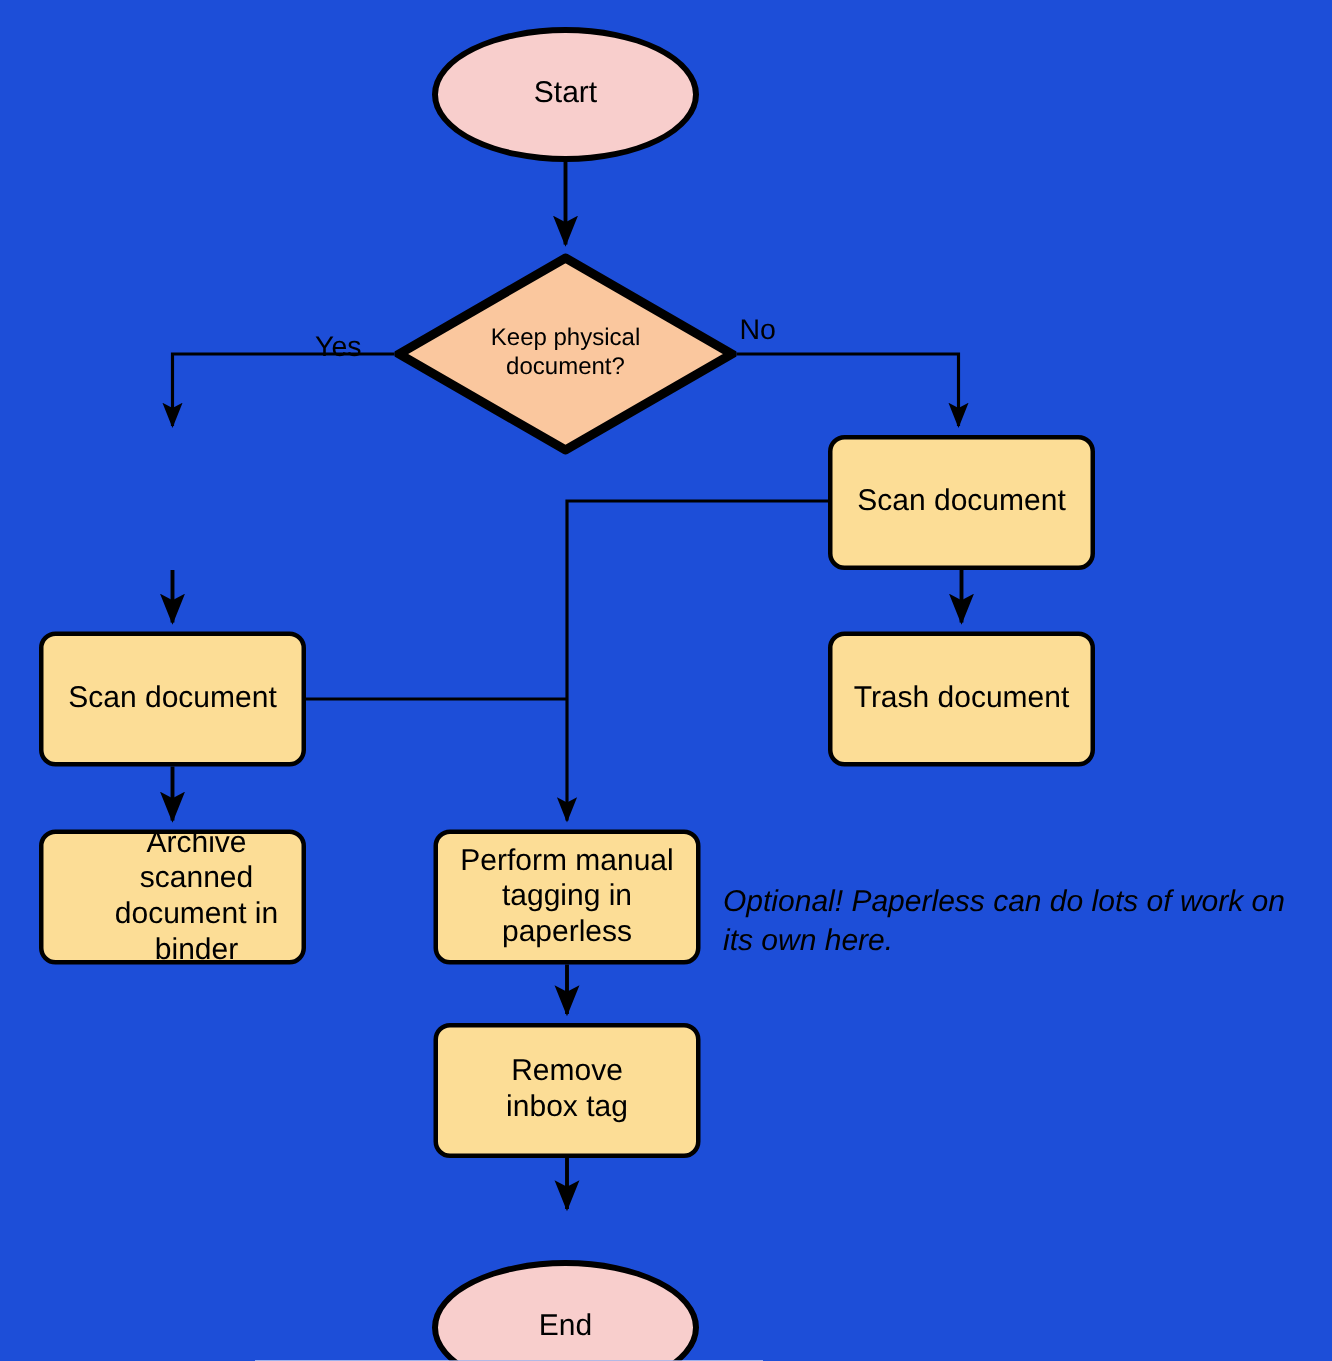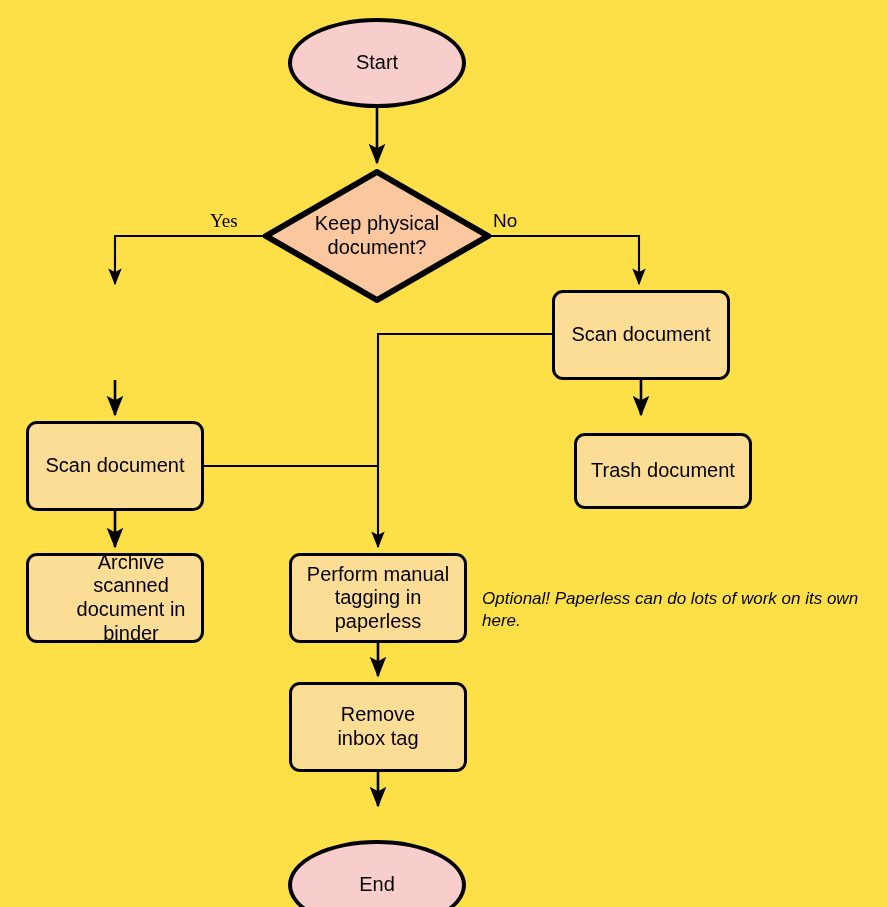--- a/index.html
+++ b/index.html
@@ -43,21 +43,21 @@
     font-size: 20px;
   }
   .node-terminator {
     border: 4px solid #000000;
     border-radius: 50%;
     font-size: 20px;
   }
   .node-decision {
     background: transparent;
     border: 0;
-    font-size: 20px;
+    font-size: 16px;
   }
   .node-decision .decision-shape {
     position: absolute;
     left: 0;
     top: 0;
     width: 100%;
     height: 100%;
     z-index: 0;
   }
   .node-decision .decision-label {
@@ -68,31 +68,31 @@
   }
   .edge-label {
     position: absolute;
     font-size: 19px;
     color: #000000;
     z-index: 3;
     white-space: nowrap;
   }
   .note {
     position: absolute;
-    font-size: 17px;
+    font-size: 20px;
     font-style: italic;
     line-height: 1.3;
     color: #000000;
     z-index: 3;
   }
 </style>
 </head>
 <body>
 
-<div id="flowchart-canvas" style="background: #fde047;">
+<div id="flowchart-canvas" style="background: #1d4ed8;">
 
   <svg id="edge-layer" viewBox="0 0 888 907" xmlns="http://www.w3.org/2000/svg">
     <defs>
       <marker id="arrowhead" markerWidth="9" markerHeight="9" refX="7.4" refY="3.6" orient="auto" markerUnits="strokeWidth">
         <path d="M0,0.4 L8,3.6 L0,6.8 L1.7,3.6 Z" fill="#000000"></path>
       </marker>
     </defs>
 
     <path d="M377,108 L377,163" stroke="#000000" stroke-width="2.6" fill="none" marker-end="url(#arrowhead)"></path>
 
@@ -135,37 +135,37 @@
   <div class="node node-process" id="node-archive-scanned-document-in-binder" style="left: 26px; top: 553px; width: 178px; height: 90px; background: rgb(252, 221, 150); padding-left: 32px;">
     <span>Archive scanned
 document in
 binder</span>
   </div>
 
   <div class="node node-process" id="node-scan-document-right" style="left: 552px; top: 290px; width: 178px; height: 90px; background: rgb(252, 221, 150);">
     <span>Scan document</span>
   </div>
 
-  <div class="node node-process" id="node-trash-document" style="left: 574px; top: 421px; width: 178px; height: 76px; background: rgb(252, 221, 150); margin-top: 12px;">
+  <div class="node node-process" id="node-trash-document" style="left: 552px; top: 421px; width: 178px; height: 90px; background: rgb(252, 221, 150);">
     <span>Trash document</span>
   </div>
 
   <div class="node node-process" id="node-perform-manual-tagging-in-paperless" style="left: 289px; top: 553px; width: 178px; height: 90px; background: rgb(252, 221, 150); align-items: center;">
     <span>Perform manual
 tagging in
 paperless</span>
   </div>
 
   <div class="node node-process" id="node-remove-inbox-tag" style="left: 289px; top: 682px; width: 178px; height: 90px; background: rgb(252, 221, 150); justify-content: center;">
     <span>Remove
 inbox tag</span>
   </div>
 
   <div class="node node-terminator" id="node-end" style="left: 288px; top: 840px; width: 178px; height: 90px; background: rgb(248, 206, 204);">
     <span>End</span>
   </div>
 
-  <div class="edge-label" id="edge-label-yes" style="left: 210px; top: 210px; font-family: Liberation Serif, serif;">Yes</div>
+  <div class="edge-label" id="edge-label-yes" style="left: 210px; top: 221px;">Yes</div>
   <div class="edge-label" id="edge-label-no" style="left: 493px; top: 210px;">No</div>
 
   <div class="note" id="note-optional" style="left: 482px; top: 588px; width: 400px;">Optional! Paperless can do lots of work on its own here.</div>
 
 </div>
 
 </body></html>

